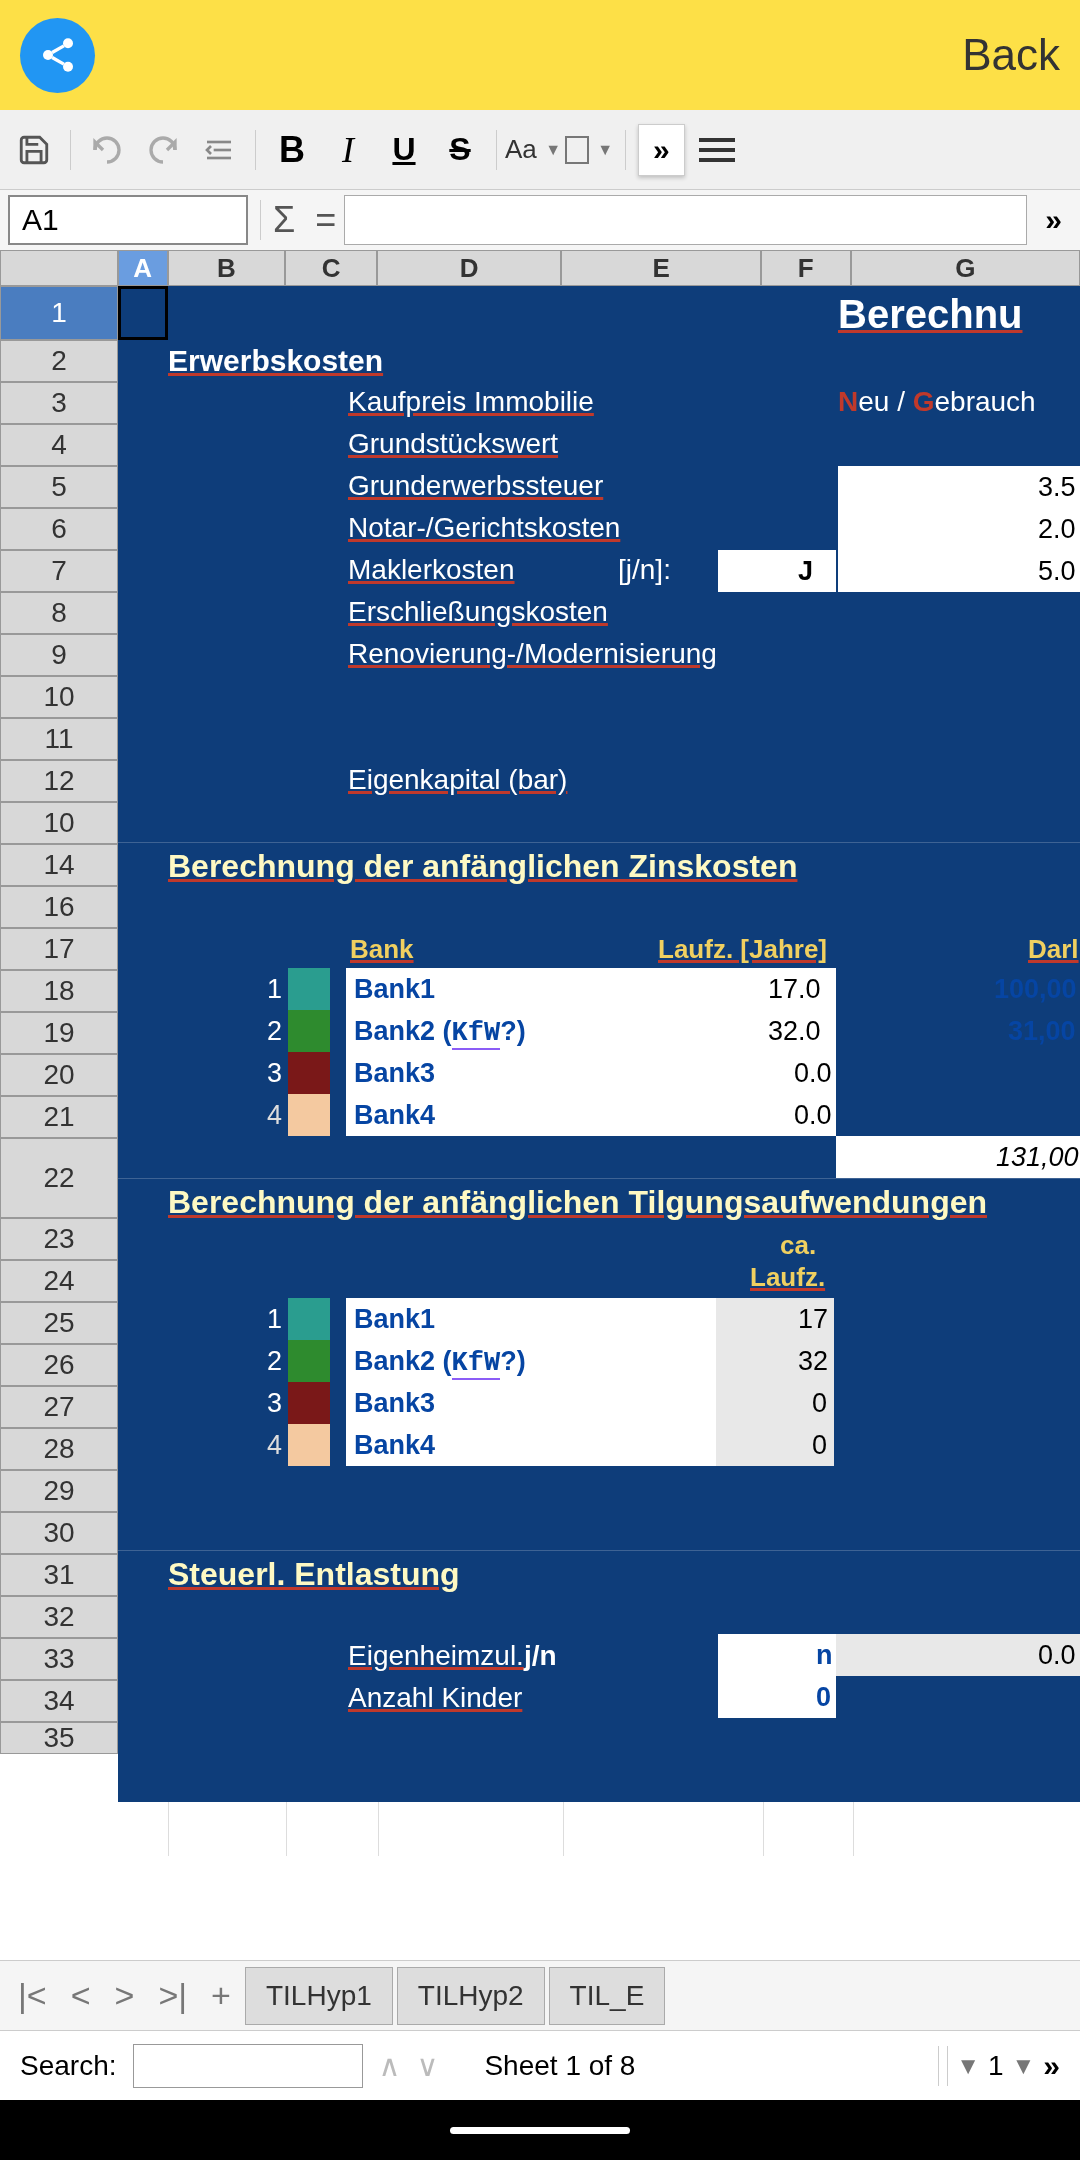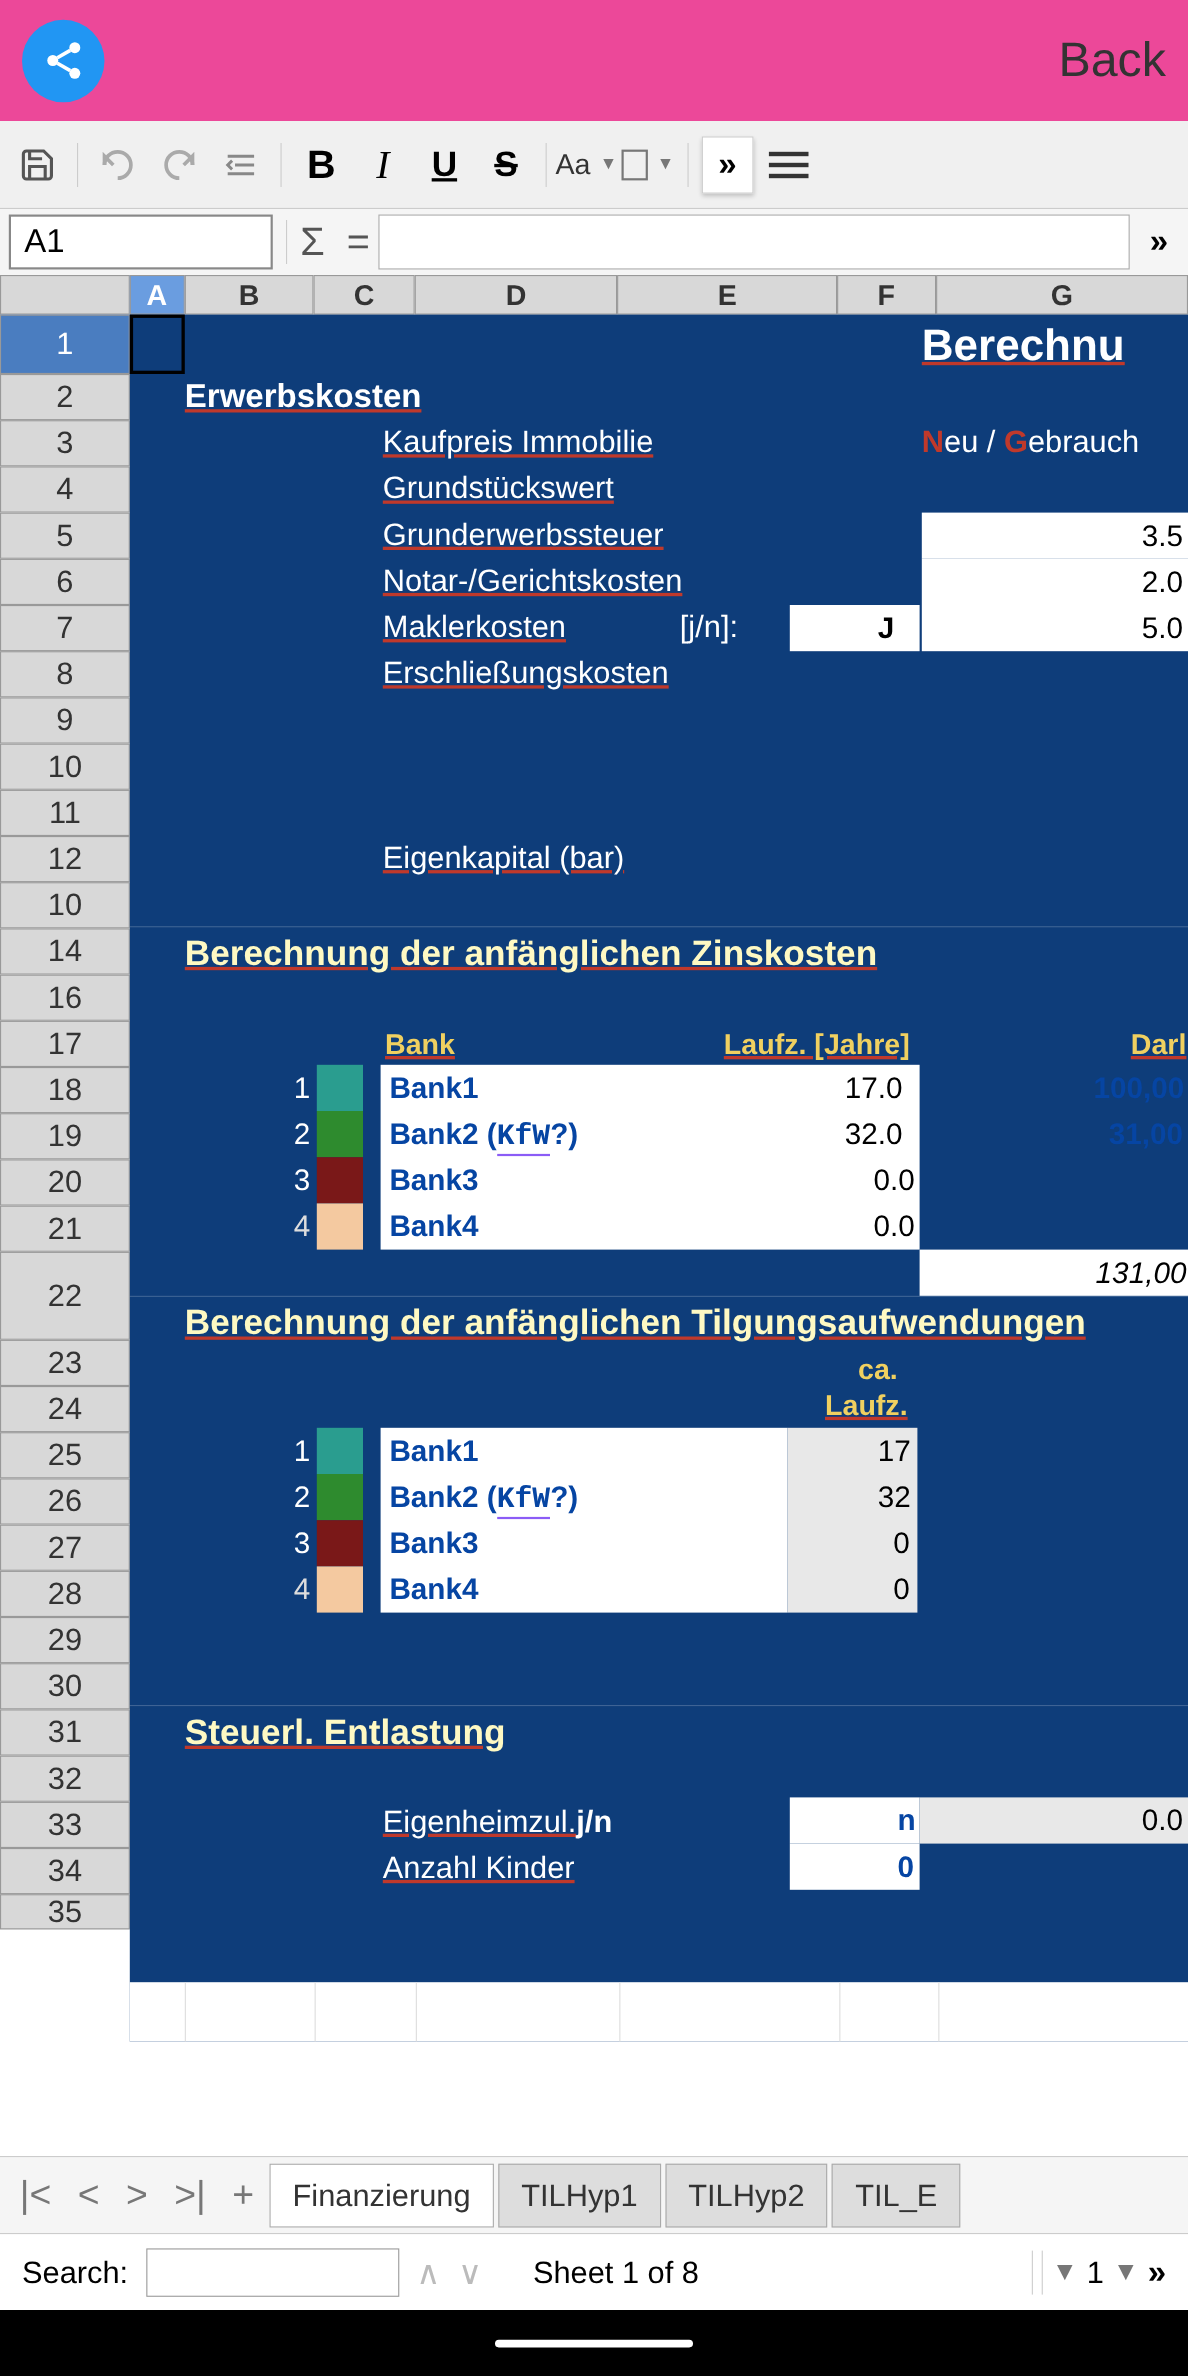--- a/index.html
+++ b/index.html
@@ -1,19 +1,19 @@
 <!DOCTYPE html>
 <html><head>
 <meta charset="utf-8">
 <style>
 * { margin: 0; padding: 0; box-sizing: border-box; }
 body { font-family: Arial, sans-serif; width: 1080px; height: 2160px; background: #fff; overflow: hidden; display: flex; flex-direction: column; }
 
 
-.top-bar { background: #ec4899; height: 110px; display: flex; align-items: center; padding: 0 20px; }
+.top-bar { background: #fde047; height: 110px; display: flex; align-items: center; padding: 0 20px; }
 .share-btn { width: 75px; height: 75px; background: #2196f3; border-radius: 50%; display: flex; align-items: center; justify-content: center; }
 .back-btn { margin-left: auto; font-size: 44px; color: #333; font-weight: 400; }
 
 
 .toolbar { background: #f0f0f0; height: 80px; display: flex; align-items: center; padding: 0 10px; gap: 8px; border-bottom: 1px solid #ccc; }
 .tool-btn { width: 48px; height: 48px; display: flex; align-items: center; justify-content: center; font-size: 30px; color: #555; }
 .tool-sep { width: 1px; height: 40px; background: #ccc; margin: 0 4px; }
 .tool-bold { font-weight: 900; font-size: 36px; color: #000; }
 .tool-italic { font-style: italic; font-size: 36px; font-family: 'Times New Roman', serif; color: #000; }
 .tool-under { text-decoration: underline; font-weight: bold; font-size: 32px; color: #000; }
@@ -225,20 +225,21 @@
 
         <div class="txt underline-red" style="left:230px; top:268px;">Maklerkosten</div>
         <div class="txt" style="left:500px; top:268px;">[j/n]:</div>
         <div class="white-cell" style="left:600px; top:264px; width:118px; height:42px;"></div>
         <div class="txt val-black" style="left:680px; top:270px; font-weight:bold;">J</div>
         <div class="white-cell" style="left:720px; top:264px; width:250px; height:42px;"></div>
         <div class="txt val-black" style="left:920px; top:270px;">5.0</div>
 
         <div class="txt underline-red" style="left:230px; top:310px;">Erschließungskosten</div>
 
+        <div class="txt underline-red" style="left:230px; top:352px;">Renovierung-/Modernisierung</div>
 
         <div class="txt underline-red" style="left:230px; top:478px;">Eigenkapital (bar)</div>
 
         <div class="txt sec-head underline-red" style="left:50px; top:562px;">Berechnung der anfänglichen Zinskosten</div>
         <div class="sep-line" style="top:556px;"></div>
 
         <div class="txt tbl-head-y underline-red" style="left:232px; top:648px;">Bank</div>
         <div class="txt tbl-head-y underline-red" style="left:540px; top:648px;">Laufz. [Jahre]</div>
         <div class="txt tbl-head-y underline-red" style="left:910px; top:648px;">Darl</div>
 
@@ -335,21 +336,20 @@
     </div>
   </div>
 </div>
 
 <div class="sheet-tabs">
   <div class="nav-btn">|&lt;</div>
   <div class="nav-btn">&lt;</div>
   <div class="nav-btn">&gt;</div>
   <div class="nav-btn">&gt;|</div>
   <div class="nav-btn">+</div>
-  <div class="tab active">Finanzierung</div>
   <div class="tab">TILHyp1</div>
   <div class="tab">TILHyp2</div>
   <div class="tab">TIL_E</div>
 </div>
 
 <div class="search-bar">
   <span class="search-label">Search:</span>
   <input class="search-input" style="">
   <span class="search-nav">∧</span>
   <span class="search-nav">∨</span>

